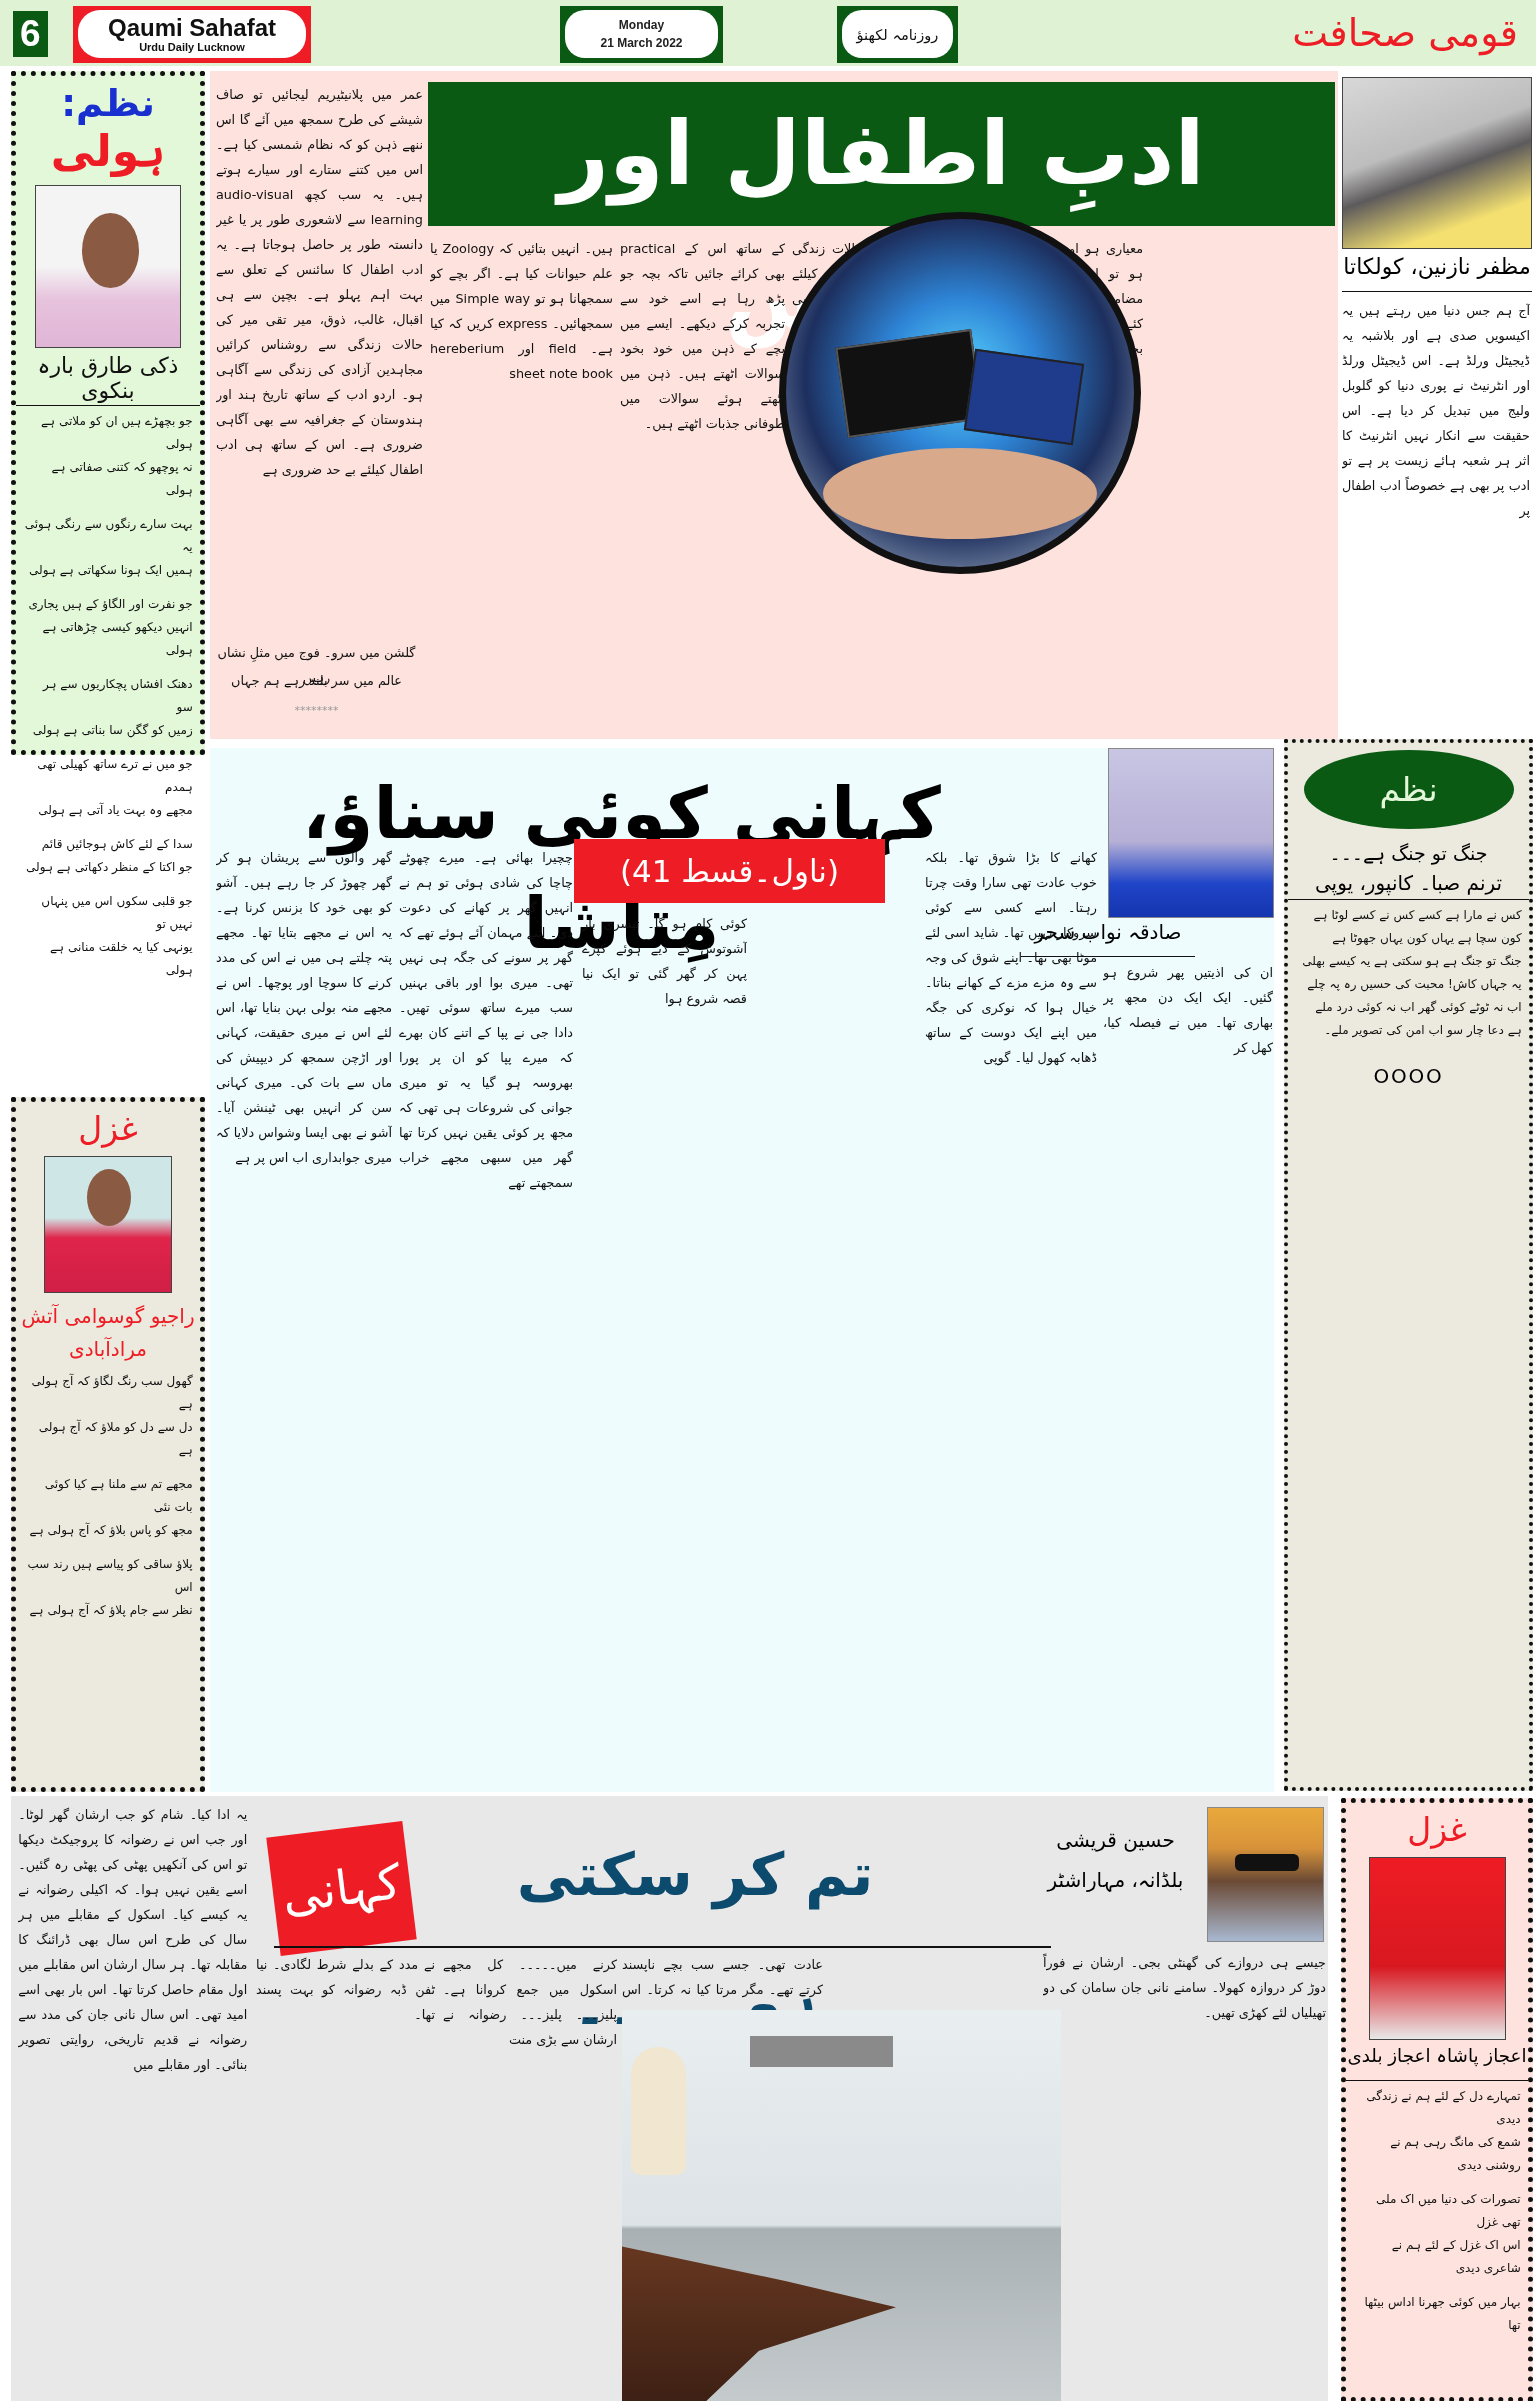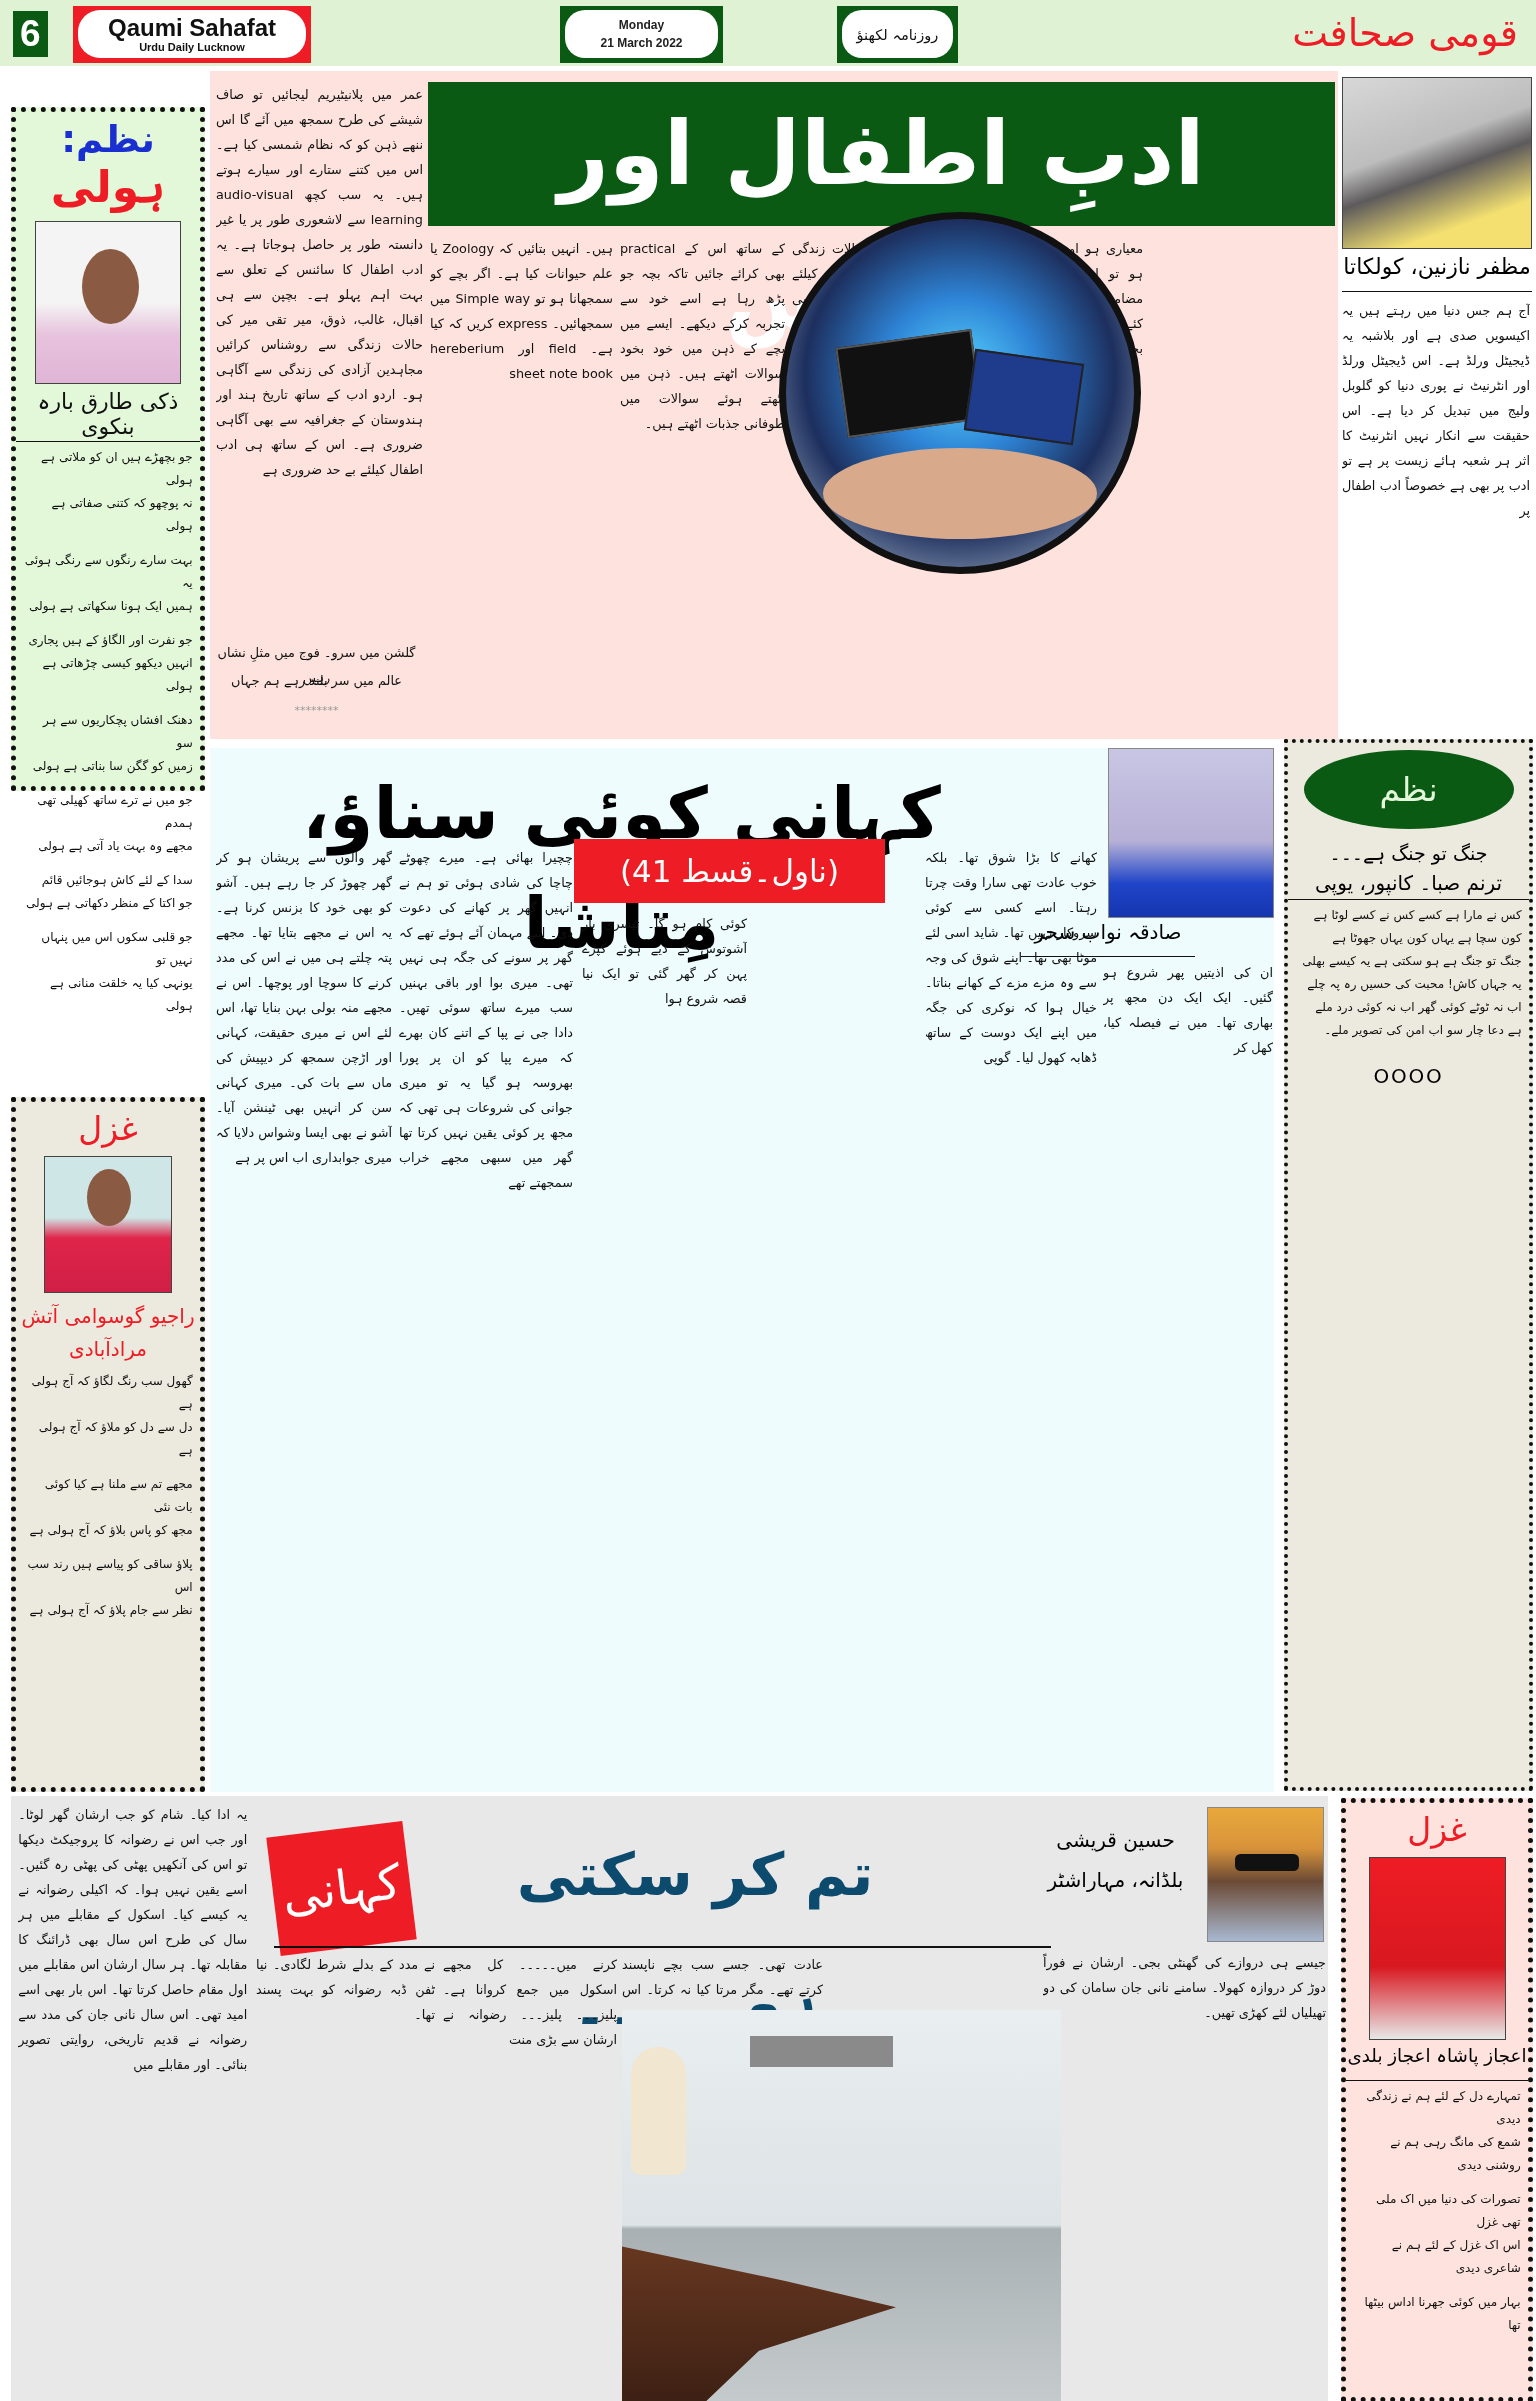--- a/index.html
+++ b/index.html
@@ -19,21 +19,21 @@
   .date-inner { width: 100%; height: 100%; background: #fff; border-radius: 20px; display:flex; flex-direction:column; align-items:center; justify-content:center; font-family: "Liberation Sans", sans-serif; font-weight: bold; font-size: 12px; color: #222; line-height: 18.3px; }
   .daily-box { left: 837px; top: 5.5px; width: 121px; height: 57px; background: #0b5a14; padding: 4.6px; }
   .daily-inner { width: 100%; height: 100%; background: #fff; border-radius: 20px; display:flex; align-items:center; justify-content:center; font-size: 14.6px; color:#111; direction: rtl; }
   .urdu-brand { left: 1134px; top: 5.5px; width: 384px; height: 55px; color: #ee1c24; font-size: 38px; font-weight: normal; direction: rtl; text-align: right; line-height: 55px; }
 
   
   .dotted-frame { border: 5.5px dotted #111; }
   .dot-frame { border: 4.6px dotted #111; }
 
   
-  .holi-box { left: 11px; top: 71px; width: 194px; height: 684px; background: #e3f8d9; margin-top: 36px; }
+  .holi-box { left: 11px; top: 71px; width: 194px; height: 684px; background: #e3f8d9; }
   .nazm-label { color: #1a2fd0; font-size: 37px; font-weight: bold; text-align: center; direction: rtl; margin-top: 5.5px; }
   .holi-title { color: #ee1c24; font-size: 44px; font-weight: bold; text-align: center; direction: rtl; }
   .photo { background: linear-gradient(180deg,#e8e8e8,#d6c3d5); border: 0.9px solid #444; position: relative; overflow: hidden; }
   .photo .face { position:absolute; border-radius:50%; }
   .poet-name { font-size: 22px; text-align: center; direction: rtl; color:#111; border-bottom: 1.8px solid #111; padding-bottom: 1.8px; }
   .poem-lines { font-size: 12px; line-height: 23px; direction: rtl; text-align: right; padding: 3.7px 7.3px; color:#111; }
   .poem-lines .stanza { margin-bottom: 11px; }
 
   
   .feature-bg { left: 210px; top: 71px; width: 1128px; height: 668px; background: #fde2dd; }

